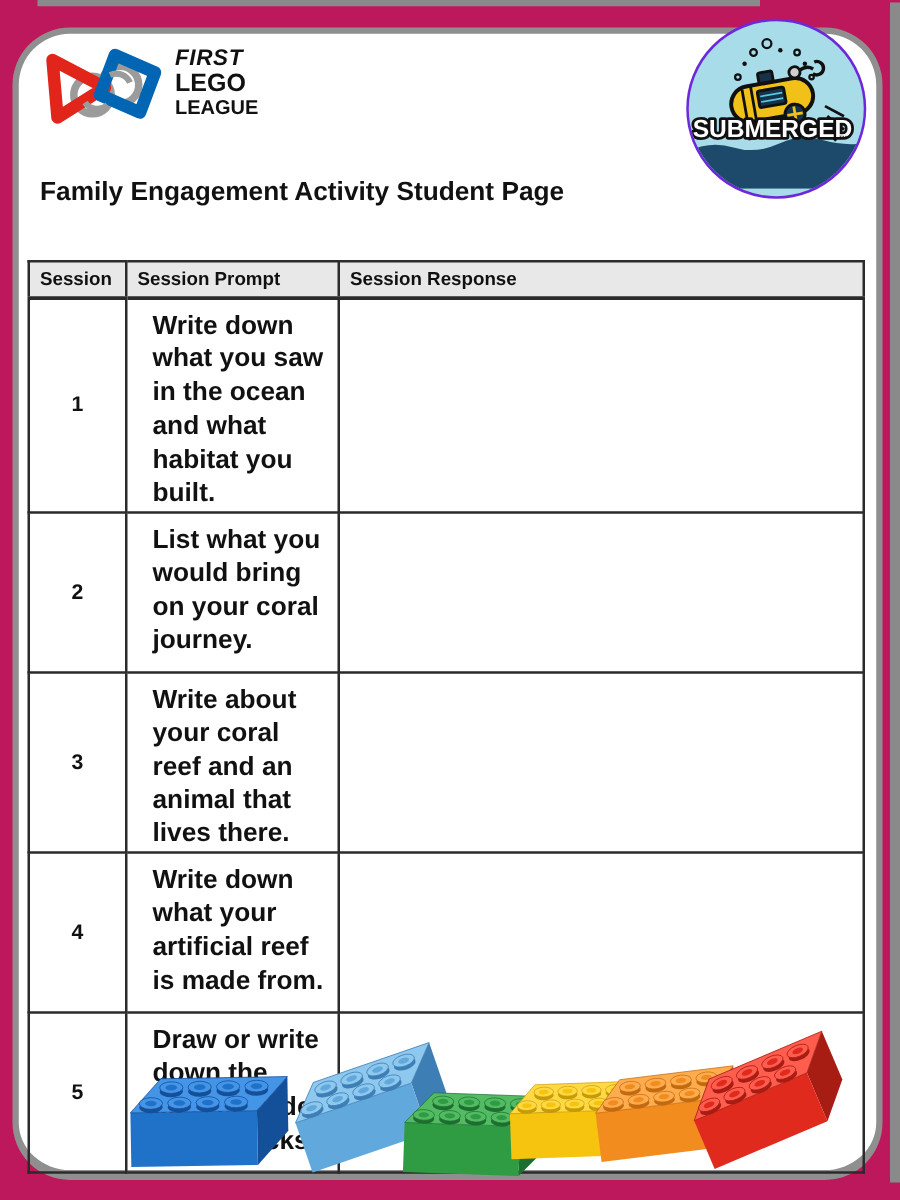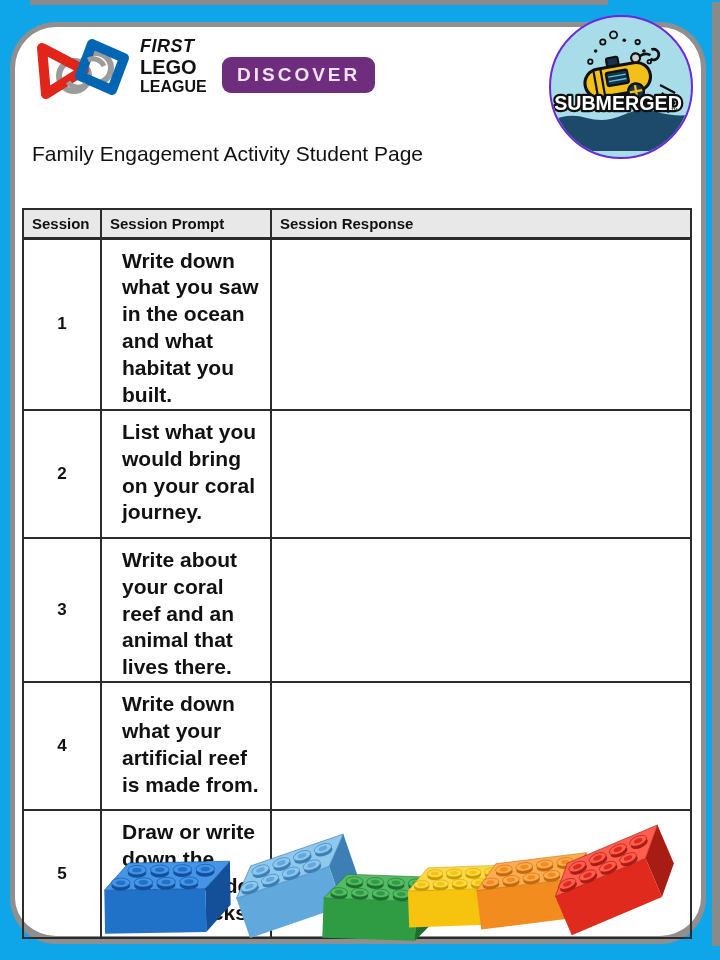--- a/index.html
+++ b/index.html
@@ -1,16 +1,16 @@
 <!DOCTYPE html>
 <html><head>
 <meta charset="utf-8">
 <style>
   html,body{margin:0;padding:0;background:#fff;}
-  #screen{position:relative;width:720px;height:960px;background:#0ea5e9;overflow:hidden;
+  #screen{position:relative;width:720px;height:960px;background:#be185d;overflow:hidden;
           font-family:"Liberation Sans",sans-serif;color:#111;}
   .abs{position:absolute;}
 
   
   .shadow-top{left:30px;top:0;width:578px;height:5px;background:#8a8a8a;}
   .shadow-right{left:712px;top:2px;width:8px;height:944px;background:#8a8a8a;}
 
   
   .page{left:10px;top:22px;width:696px;height:922px;box-sizing:border-box;
         border:5px solid #8f8f8f;border-bottom-width:8px;border-radius:46px;background:#fff;}
@@ -27,21 +27,21 @@
             color:#f2e2f2;font-weight:bold;font-size:19px;letter-spacing:3px;background:#6e2d7d;}
 
   
   .badge{left:549px;top:15px;width:144px;height:144px;border-radius:50%;
          border:2px solid #6d28d9;box-sizing:border-box;overflow:hidden;background:#a8dce9;}
   .badge svg{display:block;width:134px;height:134px;}
   svg text{font-family:"Liberation Sans",sans-serif;}
 
   
   .student-line{left:32px;top:110px;font-size:20px;font-weight:bold;white-space:nowrap;}
-  .page-title{left:32px;top:142px;font-size:21px;font-weight:normal;white-space:nowrap;}
+  .page-title{left:32px;top:142px;font-size:21px;font-weight:bold;white-space:nowrap;}
 
   
   table.sheet{left:22px;top:180px;width:668px;border-collapse:collapse;table-layout:fixed;position:absolute;margin-top:28px;}
   table.sheet th,table.sheet td{border:2px solid #2b2b2b;box-sizing:border-box;}
   table.sheet th{background:#e8e8e8;height:29px;font-size:15px;text-align:left;
                  padding:0 0 0 8px;border-bottom-width:3px;}
   col.c-session{width:78px;} col.c-prompt{width:170px;} col.c-response{width:420px;}
   td.session-num{text-align:center;vertical-align:middle;font-weight:bold;font-size:17px;}
   td.prompt{vertical-align:top;font-weight:bold;font-size:21px;line-height:1.28;
             padding:8px 8px 0 20px;}
@@ -109,23 +109,20 @@
     <polygon points="62,8 94,22 82,54 50,40" fill="none" stroke="#0066b3" stroke-width="10" stroke-linejoin="round"></polygon>
     <path d="M38,46 a12,12 0 0 0 18,2" fill="none" stroke="#9b9b9b" stroke-width="5"></path>
     <path d="M58,24 a12,12 0 0 1 16,6" fill="none" stroke="#9b9b9b" stroke-width="5"></path>
   </svg>
   <div class="abs fll-text">
     <div class="fll-first">FIRST</div>
     <div class="fll-lego">LEGO</div>
     <div class="fll-league">LEAGUE</div>
   </div>
 
-  <div class="abs discover" style="background: rgb(110, 45, 125);">
-    <span>DISCOVER</span>
-  </div>
 
   <div class="abs badge" style="background: rgb(168, 220, 233);">
     <svg viewBox="0 0 150 150">
 
       <g stroke="#101010" fill="none" stroke-width="2">
         <circle cx="58" cy="28" r="3"></circle>
           <circle cx="70" cy="20" r="4"></circle>
           <circle cx="97" cy="28" r="2.5"></circle>
         <circle cx="44" cy="50" r="2.5"></circle>
           <circle cx="110" cy="50" r="2"></circle>

